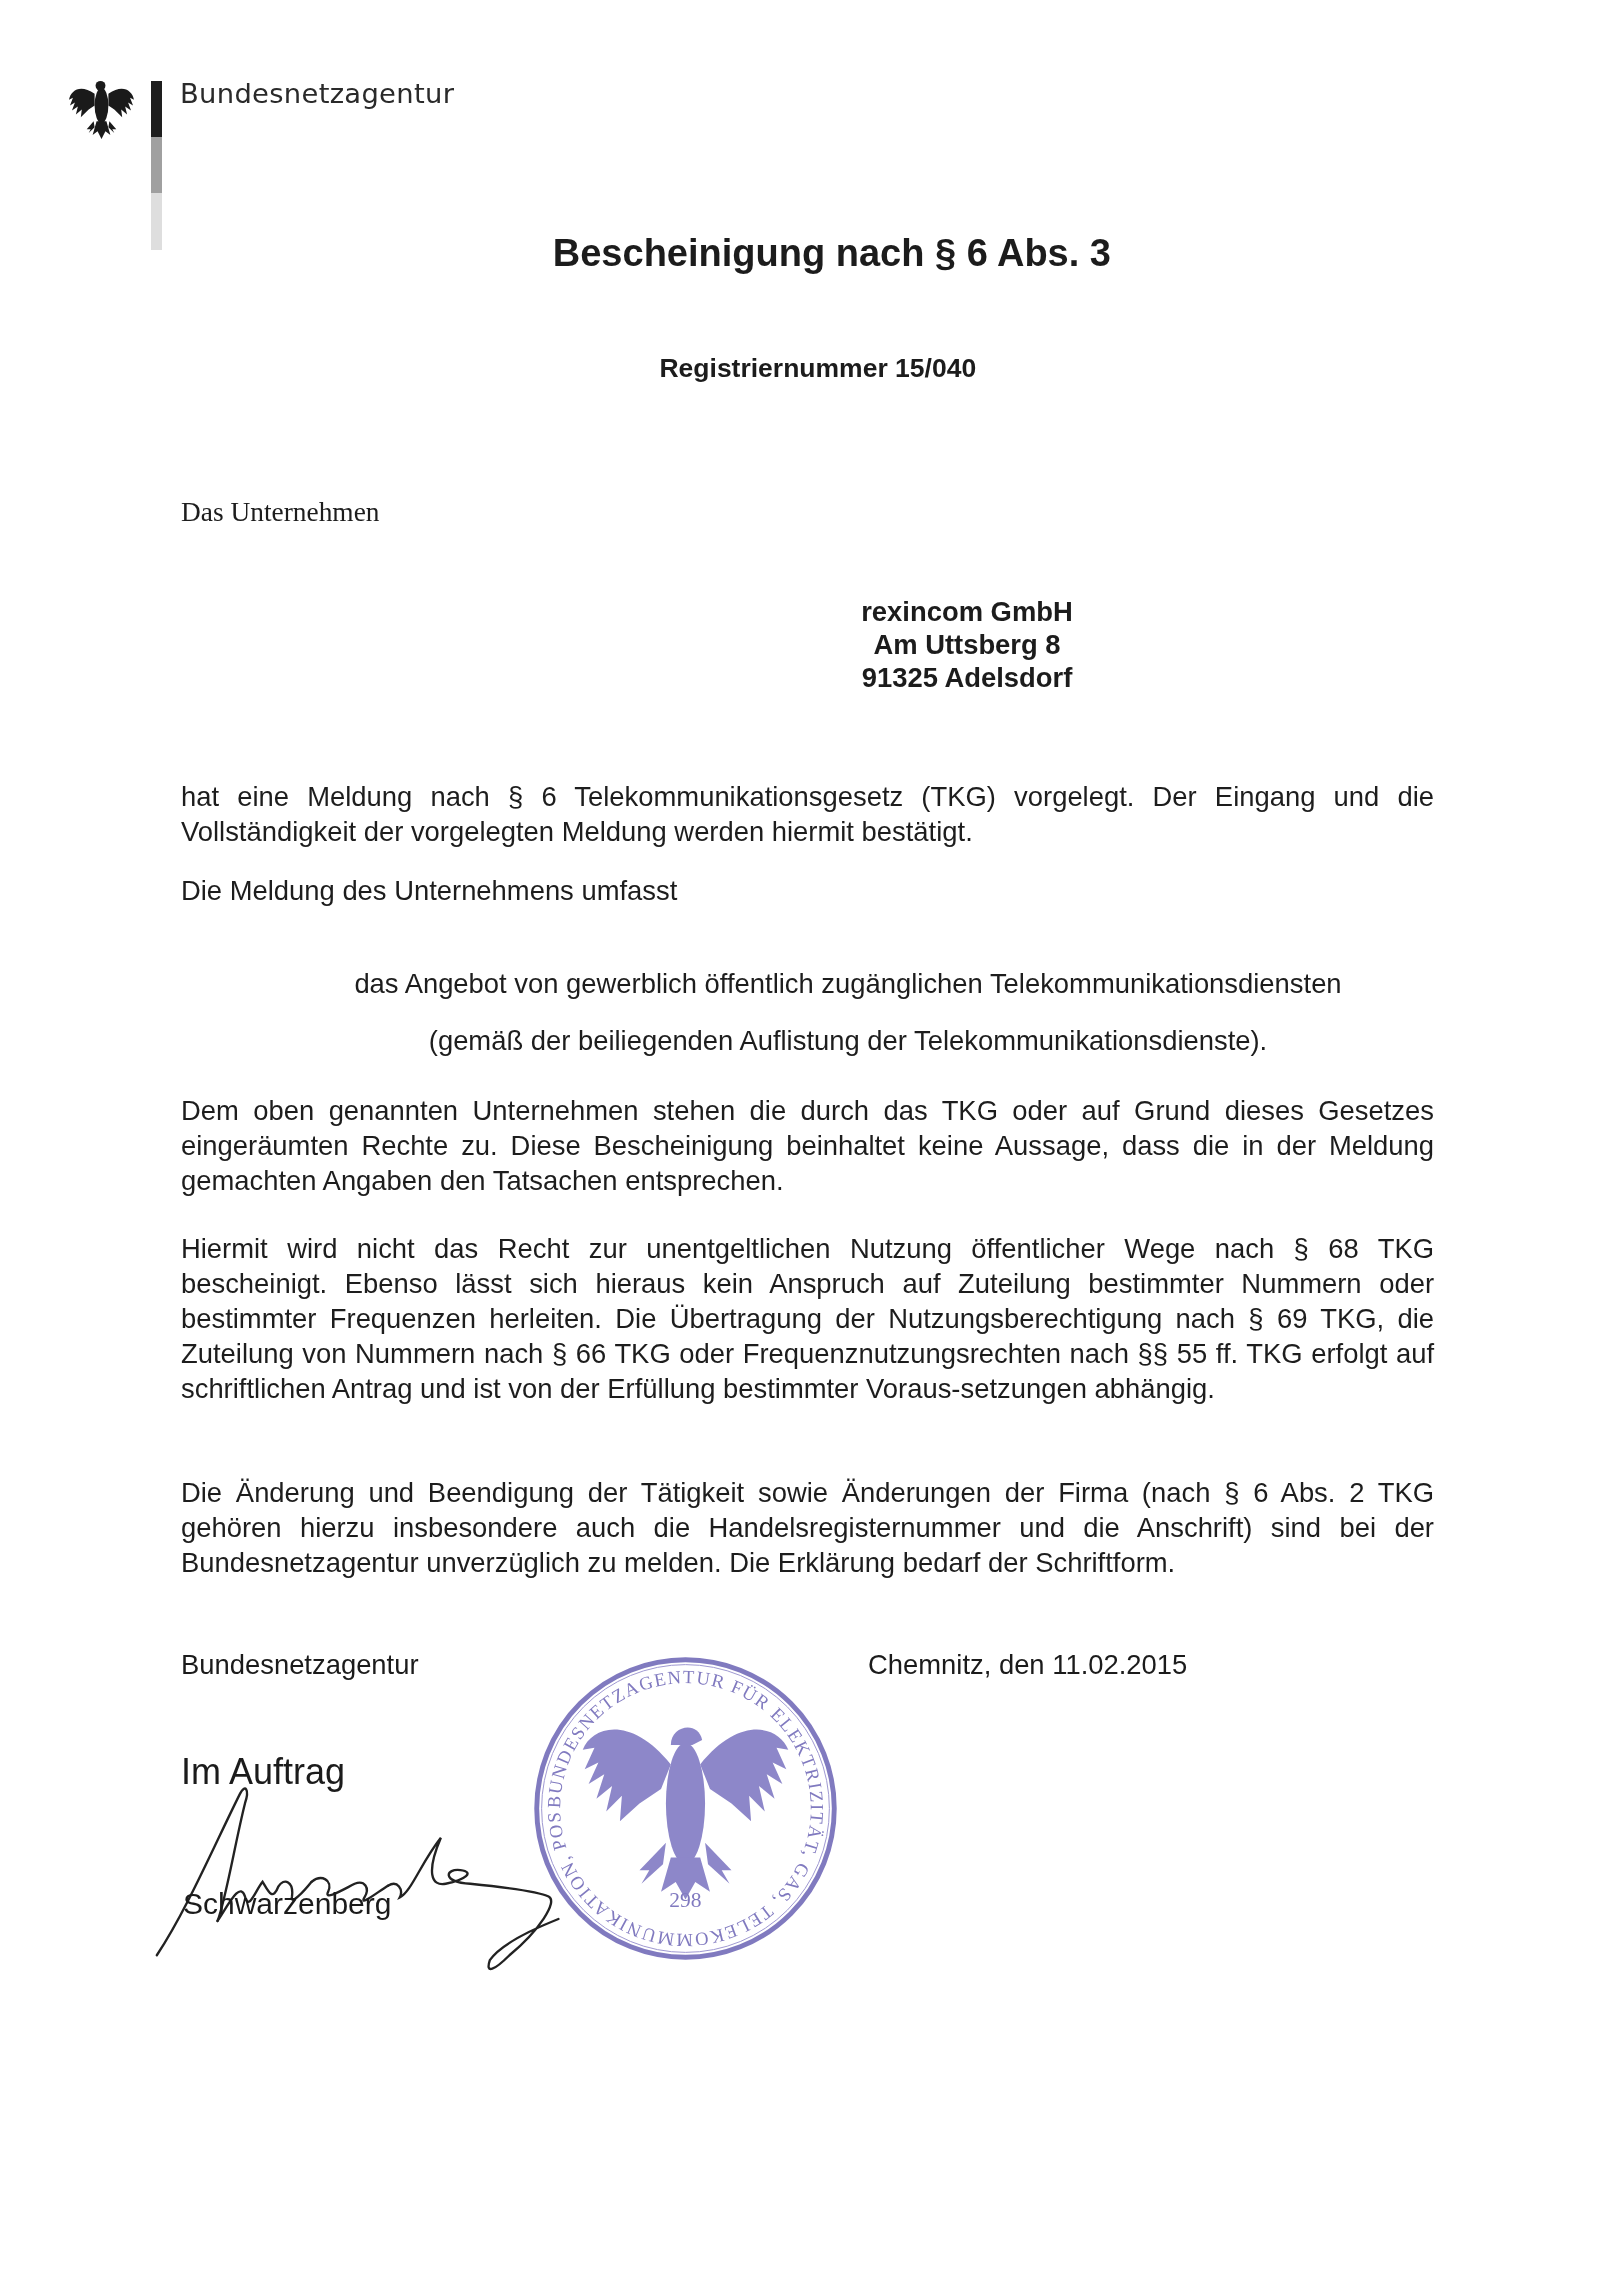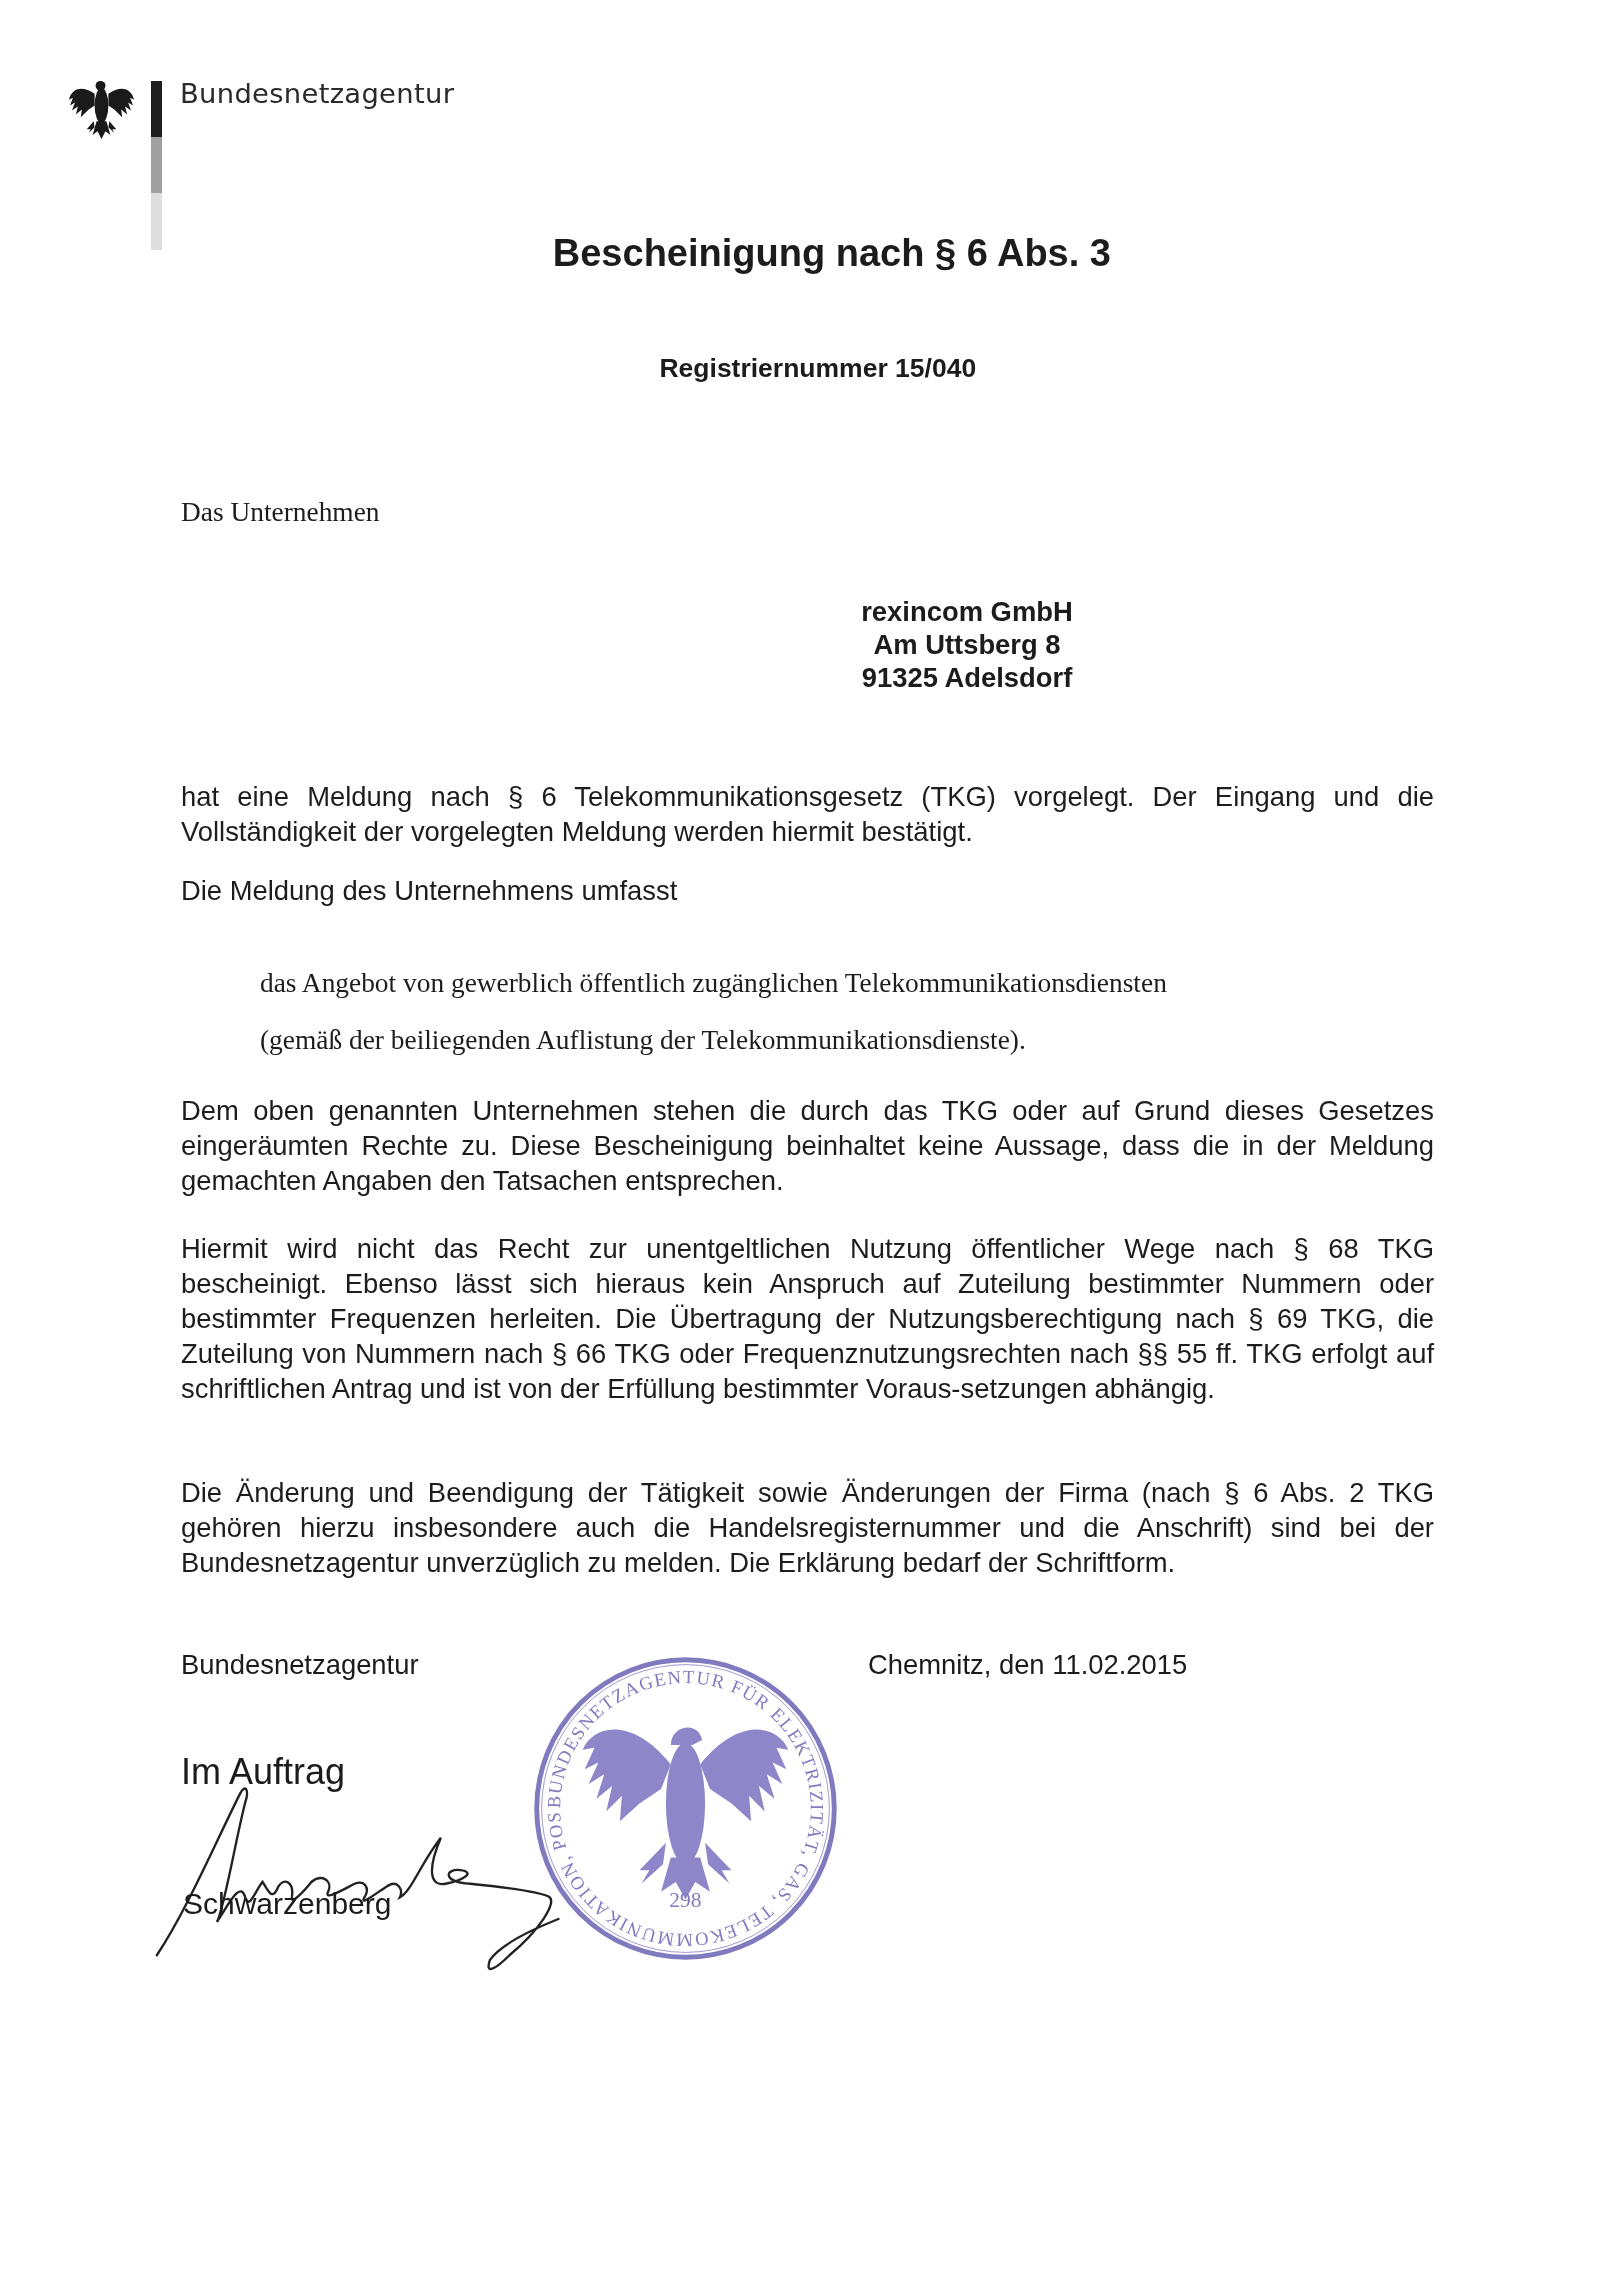--- a/index.html
+++ b/index.html
@@ -1,18 +1,18 @@
 <!DOCTYPE html>
 <html><head>
 <meta charset="utf-8">
 <style>
   html, body { margin: 0; padding: 0; background: #ffffff; }
   body { width: 1620px; height: 2293px; position: relative; overflow: hidden;
          font-family: "Liberation Sans", sans-serif; color: #1b1b1b; }
-  .abs { position: absolute; }
+  .abs { position: absolute; text-align: center; }
 
   
   .eagle { left: 67px; top: 76px; width: 69px; height: 65px; }
   .bar { left: 151px; top: 81px; width: 10.8px; height: 169px; }
   .bar .seg1 { height: 56px; background: #1e1e1e; }
   .bar .seg2 { height: 56px; background: #a0a0a0; }
   .bar .seg3 { height: 57px; background: #dedede; }
   .agency { left: 180px; top: 78px; font-family: "DejaVu Sans", sans-serif; font-size: 27.4px;
             color: #2a2a2a; letter-spacing: 0.3px; }
 
@@ -26,21 +26,21 @@
 
   .p { left: 181px; width: 1253px; font-size: 27.4px; line-height: 35px; color: #1d1d1d;
        text-align: justify; }
   .intro { top: 495px; font-family: Liberation Serif, serif; }
   .addr { left: 0; width: 1620px; top: 595px; text-align: center; font-weight: bold;
           font-size: 27.4px; line-height: 33px; color: #1c1c1c; padding-left: 157px; }
   .addr span { display: block; }
 
   .para1 { top: 767px; margin-top: 12px; }
   .para2 { top: 873px; }
-  .indent { left: 260px; width: 1176px; font-size: 27.4px; color: #1d1d1d; font-family: Liberation Serif, serif; }
+  .indent { left: 260px; width: 1176px; font-size: 27.4px; color: #1d1d1d; }
   .ind1 { top: 968px; }
   .ind2 { top: 1025px; }
   .para3 { top: 1093px; }
   .para4 { top: 1231px; }
   .para5 { top: 1475px; }
 
   .sig-agency { left: 181px; top: 1649px; font-size: 27.4px; }
   .place-date { left: 868px; top: 1649px; font-size: 27.4px; }
   .im-auftrag { left: 181px; top: 1751px; font-size: 36px; }
   .signer { left: 183px; top: 1887px; font-size: 30px; }

